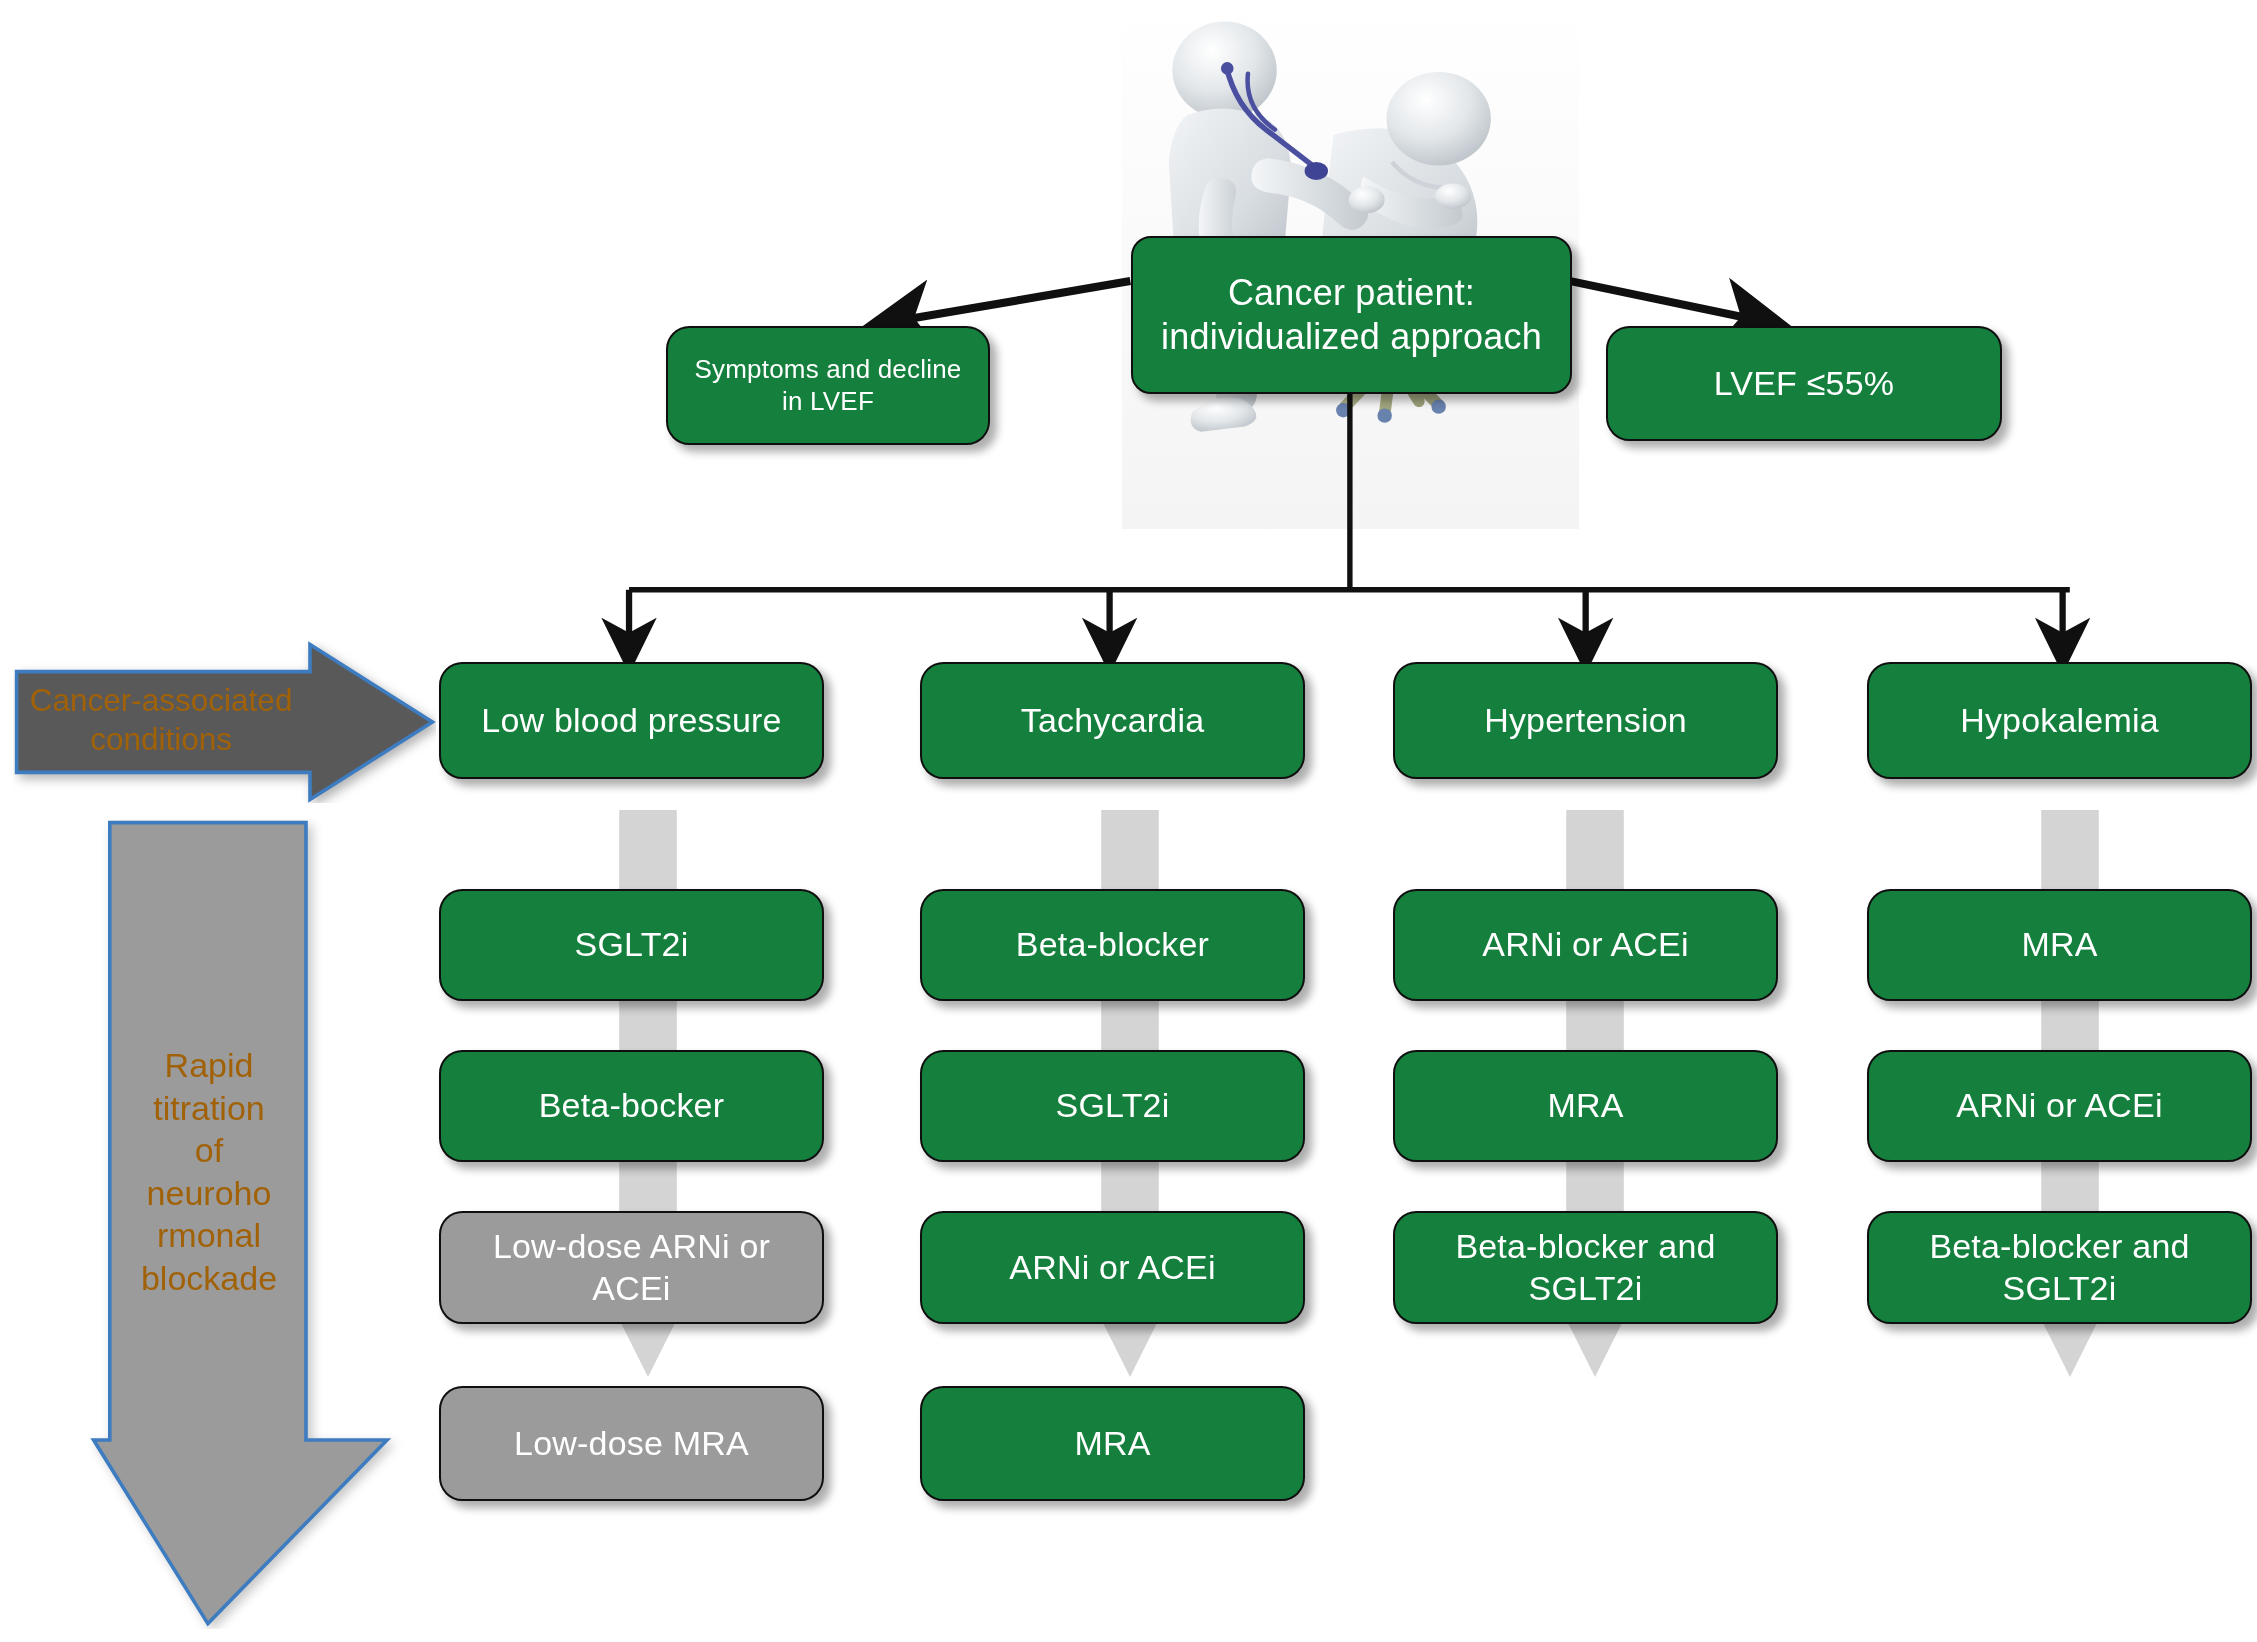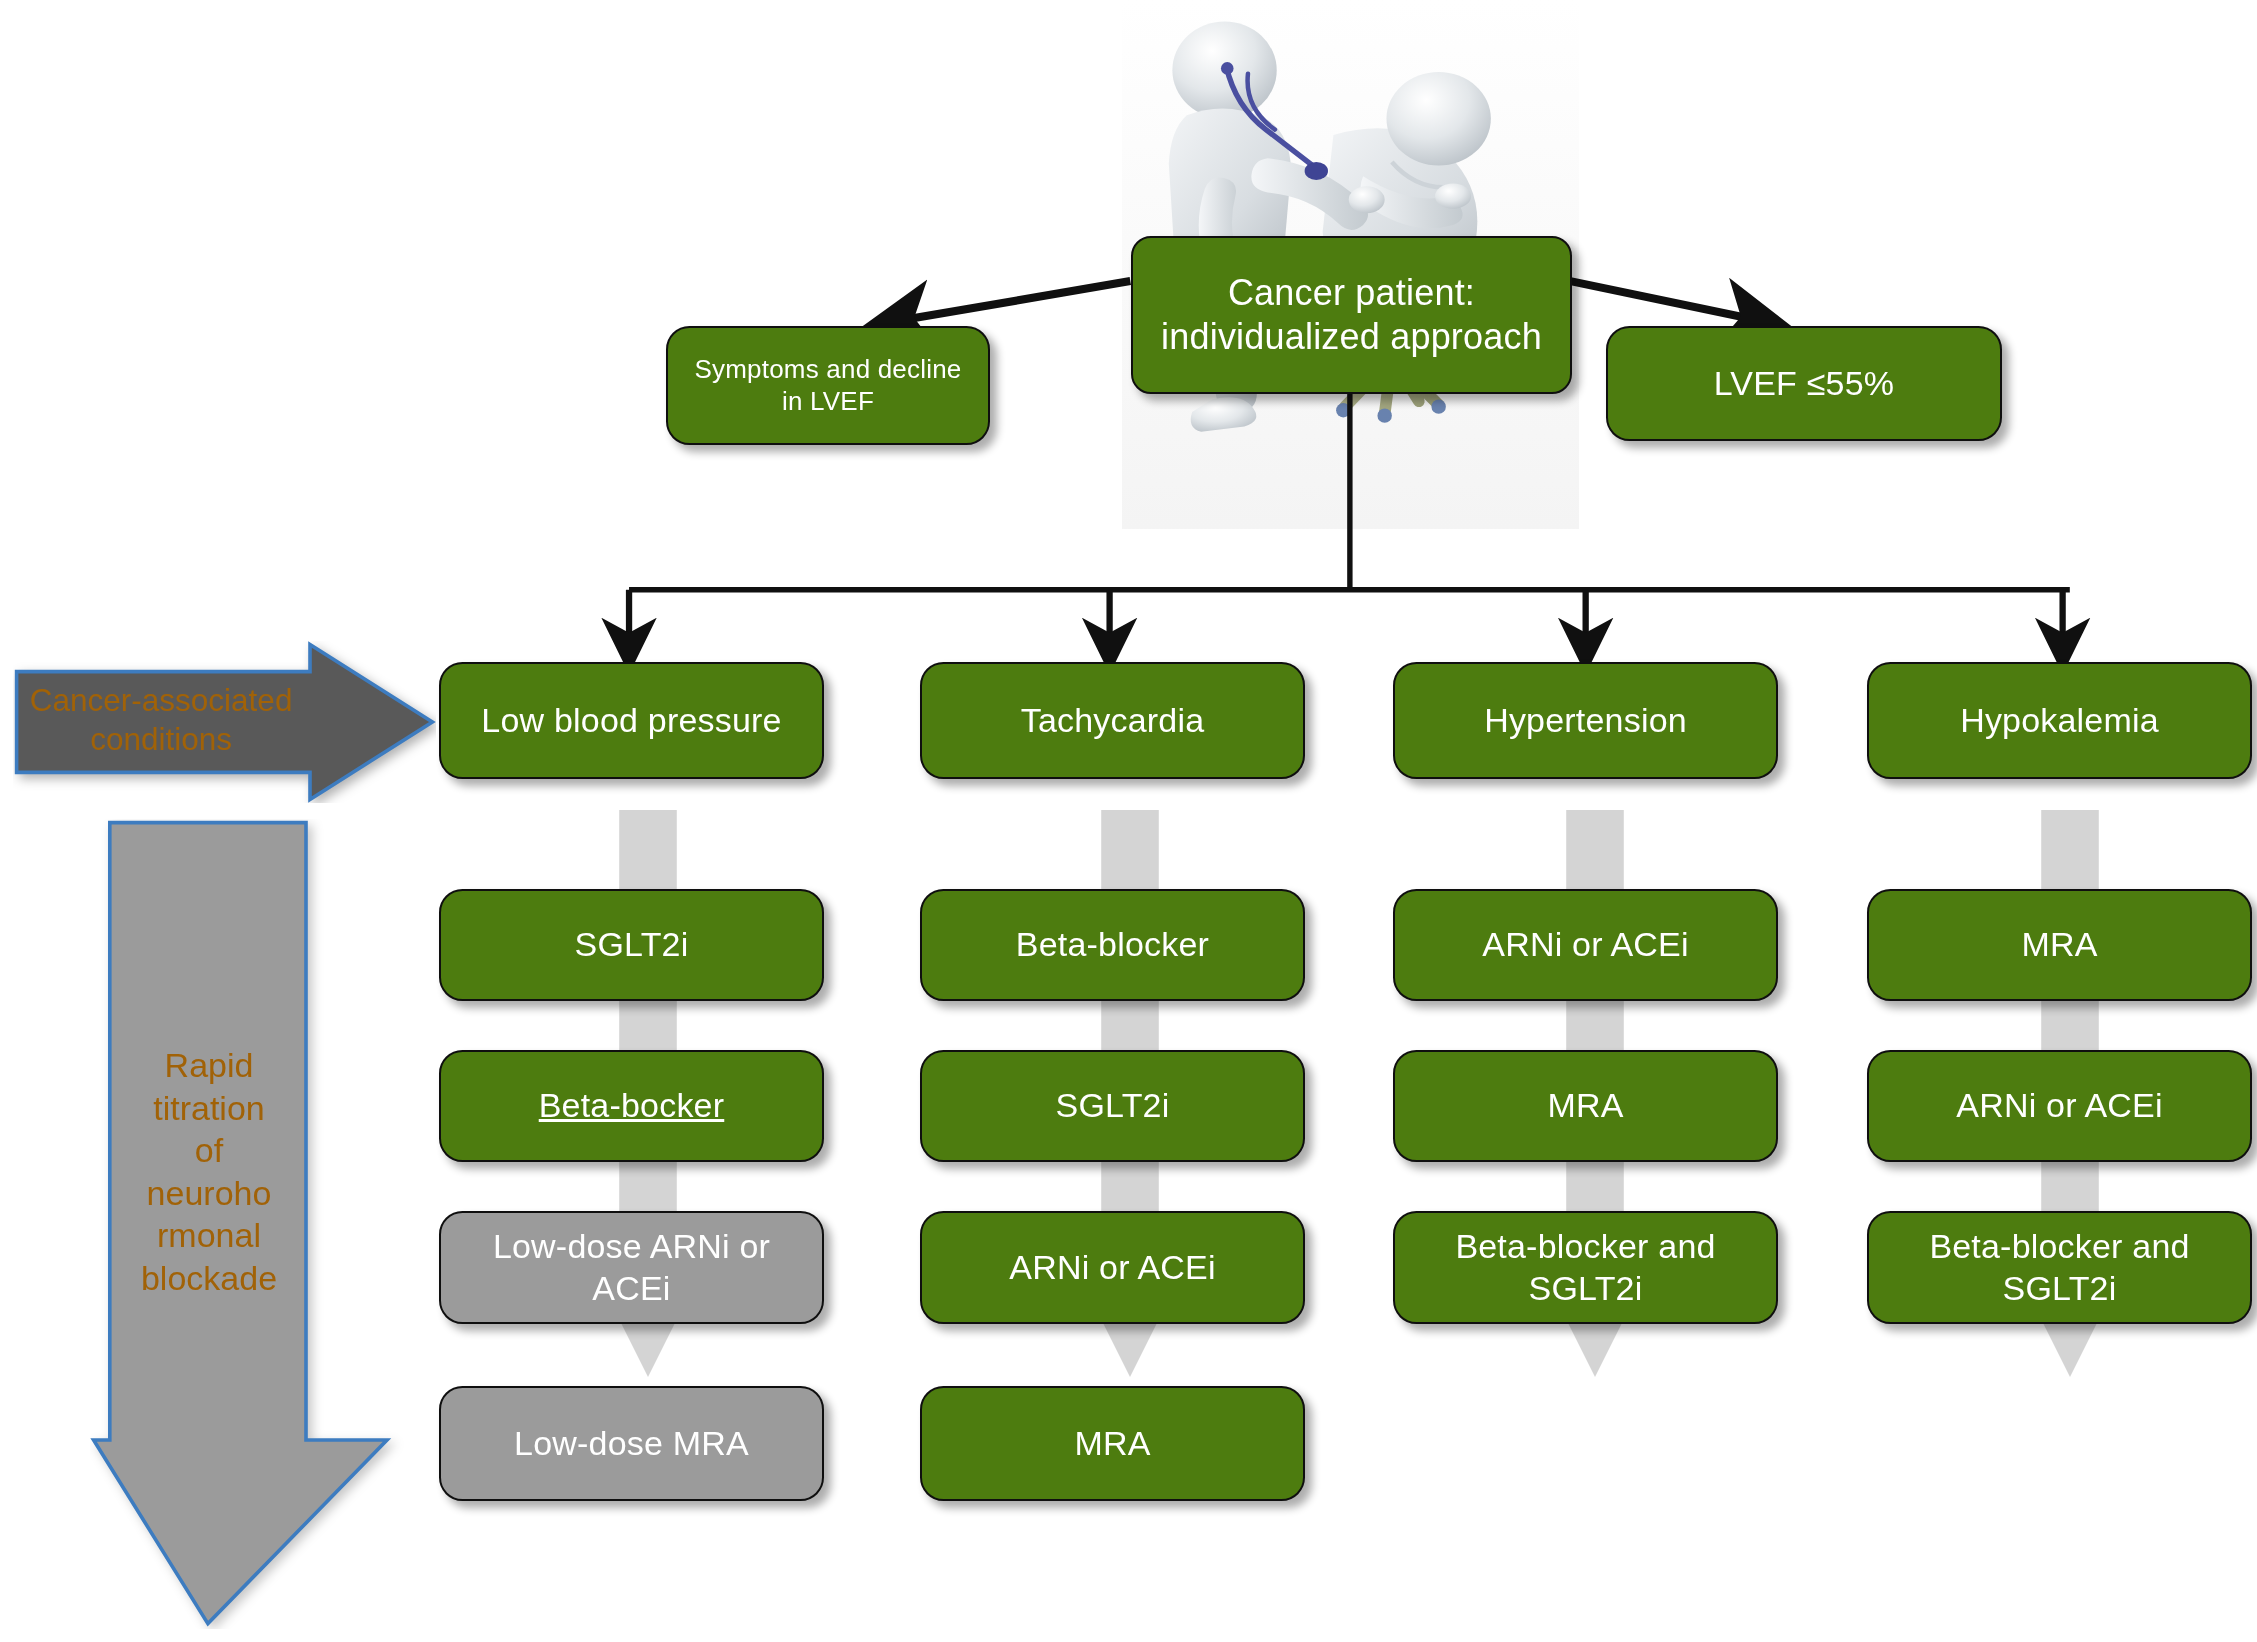--- a/index.html
+++ b/index.html
@@ -20,21 +20,21 @@
 
   
   .node {
     position: absolute;
     box-sizing: border-box;
     display: flex;
     align-items: center;
     justify-content: center;
     text-align: center;
     color: #ffffff;
-    background: #4d7c0f;
+    background: #15803d;
     border: 2.7px solid #0f0f0f;
     border-radius: 23.4px;
     box-shadow: 6.3px 6.3px 9px rgba(0,0,0,0.32);
     line-height: 1.22;
     padding: 3.6px 12.6px;
     z-index: 30;
     letter-spacing: 0.2px;
   }
   .node.light {
     background: #9b9b9b;
@@ -219,21 +219,21 @@
       <div>blockade</div>
     </div>
   </div>
 
   <div class="node" style="left:439px; top:662px; width:385px; height:117px; font-size:34px;">
     <span class="txt">Low blood pressure</span>
   </div>
   <div class="node" style="left:439px; top:889px; width:385px; height:112px; font-size:34px;">
     <span class="txt">SGLT2i</span>
   </div>
-  <div class="node" style="left:439px; top:1050px; width:385px; height:112px; font-size:34px;text-decoration:underline;">
+  <div class="node" style="left:439px; top:1050px; width:385px; height:112px; font-size:34px;">
     <span class="txt">Beta-bocker</span>
   </div>
   <div class="node light" style="left:439px; top:1211px; width:385px; height:113px; font-size:34px;">
     <span class="txt">Low-dose ARNi or ACEi</span>
   </div>
   <div class="node light" style="left:439px; top:1386px; width:385px; height:115px; font-size:34px;justify-content:center;">
     <span class="txt">Low-dose MRA</span>
   </div>
 
   <div class="node" style="left:920px; top:662px; width:385px; height:117px; font-size:34px;">

